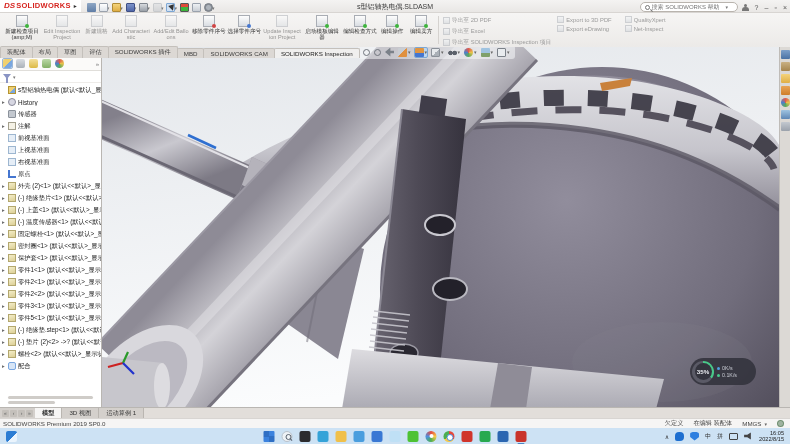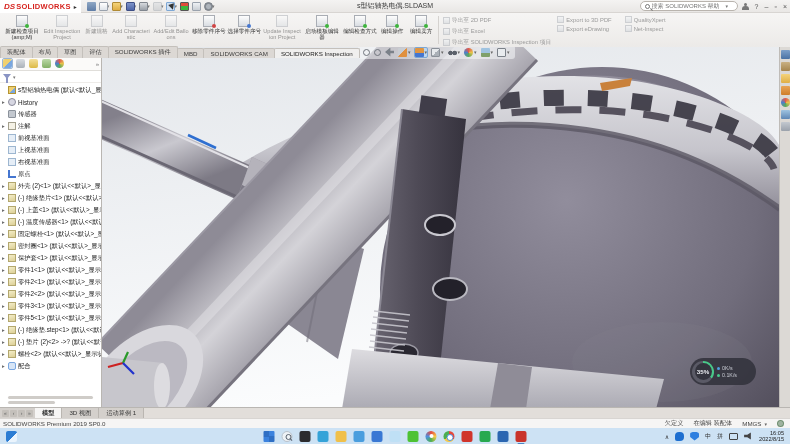--- a/index.html
+++ b/index.html
@@ -1,20 +1,20 @@
 <!DOCTYPE html>
 <html><head>
 <meta charset="utf-8">
 <style>
   html,body{margin:0;padding:0;background:#000;}
   *{box-sizing:border-box;font-family:"Liberation Sans",sans-serif;}
   #stage{position:relative;width:790px;height:444px;overflow:hidden;background:#f0efee;}
 
   
-  .titlebar{position:absolute;left:0;top:0;width:790px;height:13px;background:linear-gradient(#f4f3f2,#e9e7e5);display:flex;align-items:center;font-size:7px;color:#444;border-bottom:1px solid #d8d5d2;}
+  .titlebar{position:absolute;left:0;top:0;width:790px;height:13px;background:linear-gradient(#f4f3f2,#e9e7e5);display:flex;align-items:flex-end;font-size:7px;color:#444;border-bottom:1px solid #d8d5d2;}
   .logo{display:flex;align-items:center;padding:0 4px;height:13px;background:#fff;}
   .logo .mark{color:#d6241f;font-weight:bold;font-style:italic;font-size:8px;letter-spacing:0;}
   .logo .word{color:#d6241f;font-weight:bold;font-size:7.5px;margin-left:1px;letter-spacing:.3px;}
   .logo .flyarrow{color:#333;font-size:6px;margin-left:3px;}
   .qat{display:flex;align-items:center;margin-left:6px;gap:3px;}
   .qat-i{width:9px;height:9px;border-radius:1px;position:relative;}
   .qat-caret{font-size:5px;color:#777;margin-left:-1px;}
   .i-welcome-home{background:linear-gradient(#8fa7c4,#5f7da6);}
   .i-new-document{background:linear-gradient(#ffffff,#dfe4ea);border:1px solid #9aa2ad;}
   .i-open{background:linear-gradient(#f4d37a,#dfae45);border:1px solid #b08b35;}

